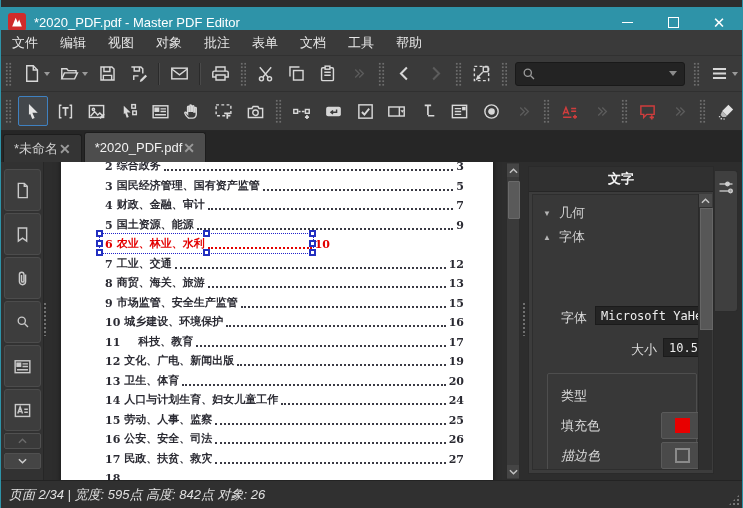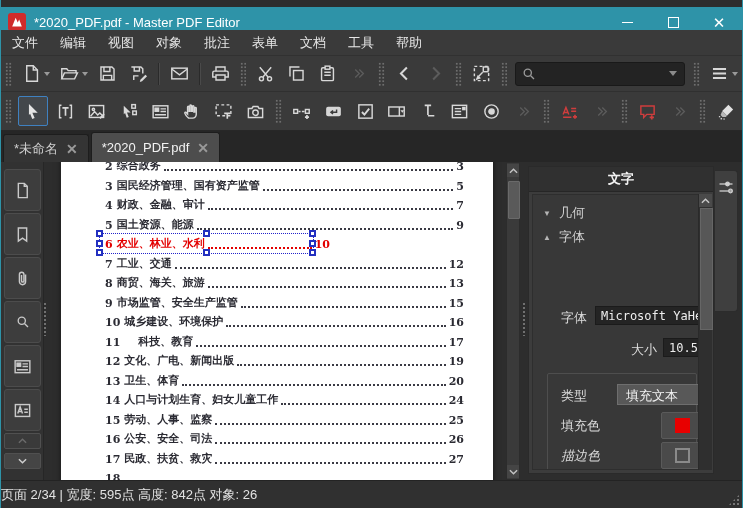--- a/index.html
+++ b/index.html
@@ -29,21 +29,21 @@
   .tb-btn.disabled{color:#5c5c5c;}
   .tb-caret{position:absolute;right:-6px;top:11px;width:0;height:0;border-left:3.5px solid transparent;border-right:3.5px solid transparent;border-top:4px solid #9a9a9a;}
   .tb-btn.has-dd{margin-right:9px;}
   .tb-handle{width:7px;height:24px;margin:0 4px;background-image:radial-gradient(#6e6e6e 1px,transparent 1.1px);background-size:3.5px 3.5px;}
   .tb-sep{width:1px;height:22px;background:#2a2a2a;border-right:1px solid #4a4a4a;margin:0 4px;}
   .searchbox{width:168px;height:22px;background:#232323;border:1px solid #191919;border-radius:3px;margin:0 4px;display:flex;align-items:center;color:#9a9a9a;}
   .searchbox input{flex:1;background:transparent;border:0;outline:none;color:#ddd;font-size:12px;min-width:10px;}
   .search-caret{width:0;height:0;border-left:4px solid transparent;border-right:4px solid transparent;border-top:5px solid #8b8b8b;margin:0 7px;}
   
   .tabbar{position:absolute;left:0;top:131px;width:100%;height:31px;background:#262626;display:flex;align-items:flex-end;}
-  .tab{height:27px;display:flex;align-items:center;padding:0 10px;margin-left:2px;border:1px solid #1d1d1d;border-bottom:none;border-radius:3px 3px 0 0;background:#343434;color:#cfcfcf;font-size:13px;gap:8px;}
+  .tab{height:27px;display:flex;align-items:center;padding:0 10px;margin-left:2px;border:1px solid #1d1d1d;border-bottom:none;border-radius:3px 3px 0 0;background:#343434;color:#cfcfcf;font-size:13px;gap:1px;}
   .tab.active{background:#4d4d4d;color:#f2f2f2;height:29px;}
   .tab-close{color:#9a9a9a;font-weight:bold;font-size:14px;line-height:1;}
   
   .main{position:absolute;left:0;top:162px;width:100%;height:318px;background:#2d2d2d;overflow:hidden;}
   
   .sidebar{position:absolute;left:0;top:0;width:42px;height:100%;background:#323232;border-right:1px solid #262626;}
   .sb-btn{position:absolute;left:3px;width:35px;height:40px;background:#3d3d3d;border:1px solid #4c4c4c;border-radius:3px;display:flex;align-items:center;justify-content:center;color:#c9c9c9;}
   .sb-scroll{position:absolute;left:3px;width:35px;height:14px;background:#454545;border:1px solid #505050;border-radius:2px;display:flex;align-items:center;justify-content:center;color:#cfcfcf;}
   .sb-scroll.dim{color:#6a6a6a;background:#3a3a3a;}
   .split-dots{position:absolute;background-image:radial-gradient(#707070 1px,transparent 1.1px);background-size:4px 4px;}
@@ -70,21 +70,21 @@
   .p-input{background:#242424;border:1px solid #1b1b1b;color:#ededed;font-size:12px;height:19px;line-height:19px;padding:0 5px;font-family:"DejaVu Sans Mono",monospace;box-sizing:border-box;overflow:hidden;white-space:nowrap;}
   .p-drop{background:#585858;border:1px solid #6e6e6e;color:#f2f2f2;font-size:13px;height:21px;line-height:21px;padding:0 8px;box-sizing:border-box;white-space:nowrap;overflow:hidden;}
   .groupbox{position:absolute;left:14px;right:12px;border:1px solid #4e4e4e;border-radius:2px;}
   .swatch-btn{position:absolute;width:40px;height:25px;background:#4a4a4a;border:1px solid #5a5a5a;border-radius:2px;display:flex;align-items:center;justify-content:center;}
   .swatch{width:15px;height:15px;}
   .panel-scroll{position:absolute;right:1px;top:27px;width:13px;bottom:3px;background:#2f2f2f;border-left:1px solid #2a2a2a;}
   .panel-scroll .arrow{position:absolute;left:0;width:13px;height:13px;background:#4a4a4a;color:#c9c9c9;display:flex;align-items:center;justify-content:center;}
   .panel-scroll .thumb{position:absolute;left:1px;width:11px;background:#575757;border:1px solid #666;}
   .side-tab{position:absolute;left:714px;top:8px;width:22px;height:140px;background:#3f3f3f;border:1px solid #2c2c2c;border-left:none;border-radius:0 4px 4px 0;color:#cfcfcf;}
   
-  .statusbar{position:absolute;left:0;top:480px;width:100%;height:28px;background:#303030;border-top:1px solid #232323;display:flex;align-items:center;color:#e2e2e2;font-size:13px;box-sizing:border-box;}
+  .statusbar{position:absolute;left:0;top:480px;width:100%;height:28px;background:#303030;border-top:1px solid #232323;display:flex;align-items:center;color:#e2e2e2;font-size:13px;box-sizing:border-box;padding-left:8px;font-style:italic;}
   .resize-grip{position:absolute;right:2px;bottom:2px;width:12px;height:12px;background-image:radial-gradient(#777 1px,transparent 1.2px);background-size:4px 4px;background-position:bottom right;clip-path:polygon(100% 0,100% 100%,0 100%);}
   svg{display:block;}
 </style>
 </head>
 <body>
 
 <div class="window">
 
   <div class="titlebar">
     <div class="app-logo">
@@ -575,21 +575,20 @@
 
         <span class="p-label" style="position:absolute;left:28px;top:114px;">字体</span>
         <div class="p-input" style="position:absolute;left:62px;top:111px;width:106px;">Microsoft YaHei</div>
 
         <span class="p-label" style="position:absolute;left:98px;top:146px;">大小</span>
         <div class="p-input" style="position:absolute;left:130px;top:143px;width:38px;">10.5</div>
 
         <div class="groupbox" style="top:178px;height:130px;"></div>
 
         <span class="p-label" style="position:absolute;left:28px;top:192px;">类型</span>
-        <div class="p-drop" style="position:absolute;left:84px;top:189px;width:84px;">填充文本</div>
 
         <span class="p-label" style="position:absolute;left:28px;top:222px;">填充色</span>
         <div class="swatch-btn" style="left:128px;top:217px;">
           <span class="swatch" id="fillSwatch" style="background: rgb(232, 0, 0);"></span>
         </div>
 
         <span class="p-label" style="position:absolute;left:28px;top:252px;font-style:italic;">描边色</span>
         <div class="swatch-btn" style="left:128px;top:247px;">
           <span class="swatch" style="border:2px solid #8a8a8a;box-sizing:border-box;background:#4a4a4a;"></span>
         </div>

